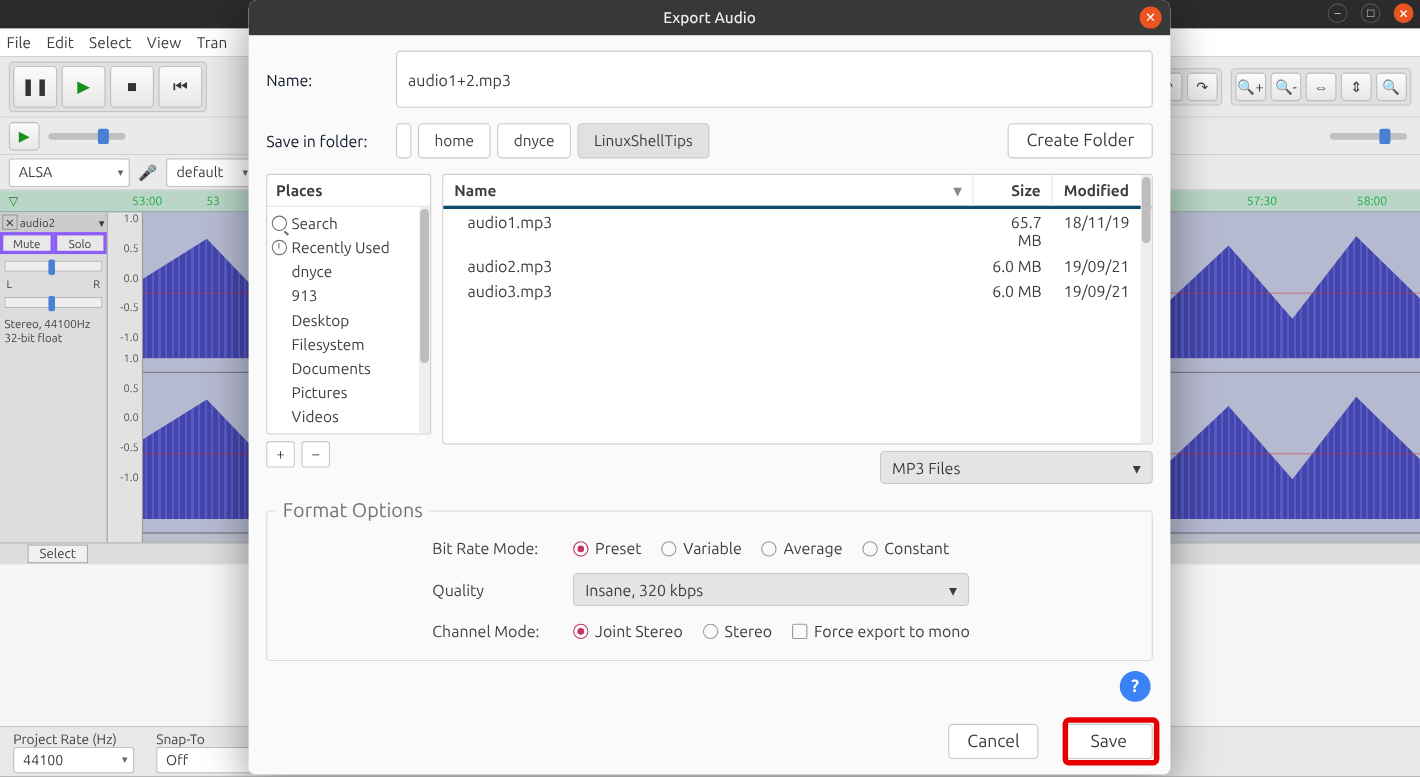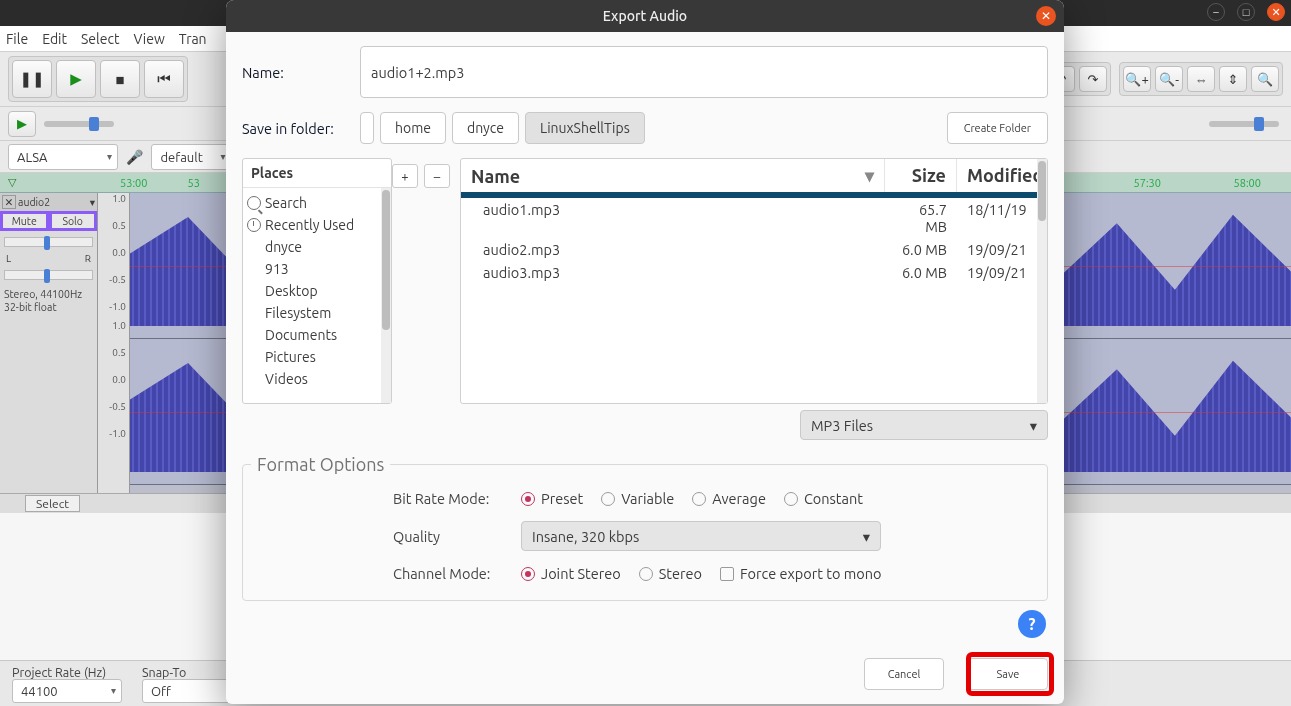--- a/index.html
+++ b/index.html
@@ -66,36 +66,36 @@
   .dialog-wrap { position:absolute; left:226px; top:0px; width:838px; height:704px; box-shadow:0 10px 40px rgba(0,0,0,.4); border-radius:8px 8px 6px 6px; overflow:hidden; background:#fafafa; }
   .dlg-title { height:32px; background:#383838; color:#eee; display:flex; align-items:center; justify-content:center; font-size:14px; font-weight:500; position:relative; }
   .dlg-title .close { position:absolute; right:8px; top:6px; width:20px; height:20px; border-radius:50%; background:#e95420; color:#fff; font-size:12px; display:flex; align-items:center; justify-content:center; }
   .dlg-body { padding:14px 16px; height:calc(100% - 32px); overflow:hidden; }
 
   .frow { display:flex; align-items:center; gap:14px; margin-bottom:14px; }
   .frow .flabel { width:104px; font-size:14.5px; color:#0f172a; }
   .textfield { flex:1; height:52px; border:1px solid #c9c9c9; border-radius:4px; padding:0 10px; font-size:14.5px; background:#fff; display:flex; align-items:center;text-align:right; }
   .loc-pill { height:32px; padding:0 14px; border:1px solid #c9c9c9; border-radius:4px; background:#fff; display:flex; align-items:center; font-size:14px; }
   .loc-pill.sel { background:#e1e1e1; }
-  .btn { height:32px; padding:0 16px; border:1px solid #c9c9c9; border-radius:4px; background:#fff; font-size:11px; display:flex; align-items:center; }
+  .btn { height:32px; padding:0 16px; border:1px solid #c9c9c9; border-radius:4px; background:#fff; font-size:16px; display:flex; align-items:center; }
 
   .browser { display:flex; gap:10px; height:246px; }
   .places { width:150px; border:1px solid #cfcfcf; border-radius:3px; background:#fff; display:flex; flex-direction:column; }
   .places-hdr { padding:6px 8px; font-weight:600; font-size:14px; border-bottom:1px solid #e3e3e3; }
   .places-list { overflow:auto; flex:1; padding:4px 0; position:relative; }
   .places-list::-webkit-scrollbar { width:10px; }
   .place-item { padding:3px 8px 3px 22px; font-size:14px; cursor:default; position:relative; }
   .place-item .pico { position:absolute; left:4px; top:4px; width:14px; height:14px; border:1.3px solid #707070; border-radius:50%; }
   .place-item .pico.clock::after { content:""; position:absolute; left:5px; top:2px; width:1px; height:5px; background:#707070; transform-origin:bottom; }
   .place-item .pico.search::after { content:""; position:absolute; right:-3px; bottom:-3px; width:5px; height:1.5px; background:#707070; transform:rotate(45deg); }
   .places-scroll { position:absolute; right:0; top:0; bottom:0; width:10px; background:#eee; }
   .places-scroll .th { position:absolute; left:1px; right:1px; top:2px; height:140px; background:#bdbdbd; border-radius:4px; }
 
   .filelist { flex:1; border:1px solid #cfcfcf; border-radius:3px; background:#fff; display:flex; flex-direction:column; position:relative; }
-  .fl-hdr { display:flex; font-weight:600; font-size:18px; border-bottom:6px solid #0c4a6e; }
+  .fl-hdr { display:flex; font-weight:600; font-size:14px; border-bottom:3px solid #0c4a6e; }
   .fl-hdr .c { padding:6px 10px; border-right:1px solid #e6e6e6; }
   .fl-hdr .c.name { flex:1; display:flex; justify-content:space-between; align-items:center; }
   .fl-hdr .c.size { width:72px; text-align:right; }
   .fl-hdr .c.mod { width:90px; }
   .fl-rows .r { display:flex; font-size:14.5px; }
   .fl-rows .r .c { padding:3px 10px; }
   .fl-rows .r .c.name { flex:1; padding-left:22px; }
   .fl-rows .r .c.size { width:72px; text-align:right; }
   .fl-rows .r .c.mod { width:90px; }
   .fl-scroll { position:absolute; right:0; top:0; bottom:0; width:10px; background:#eee; }
@@ -288,21 +288,21 @@
         <span class="loc-pill" style="width:12px;padding:0 6px"> </span>
         <span class="loc-pill">home</span>
         <span class="loc-pill">dnyce</span>
         <span class="loc-pill sel">LinuxShellTips</span>
       </div>
       <div style="flex:1"></div>
       <span class="btn">Create Folder</span>
     </div>
 
     <div class="browser">
-      <div style="display:flex; ">
+      <div style="display:flex; flex-direction:column">
         <div class="places">
           <div class="places-hdr">Places</div>
           <div class="places-list">
             <div class="place-item"><span class="pico search"></span><span>Search</span></div>
             <div class="place-item"><span class="pico clock"></span><span>Recently Used</span></div>
             <div class="place-item">dnyce</div>
             <div class="place-item">913</div>
             <div class="place-item">Desktop</div>
             <div class="place-item">Filesystem</div>
             <div class="place-item">Documents</div>

